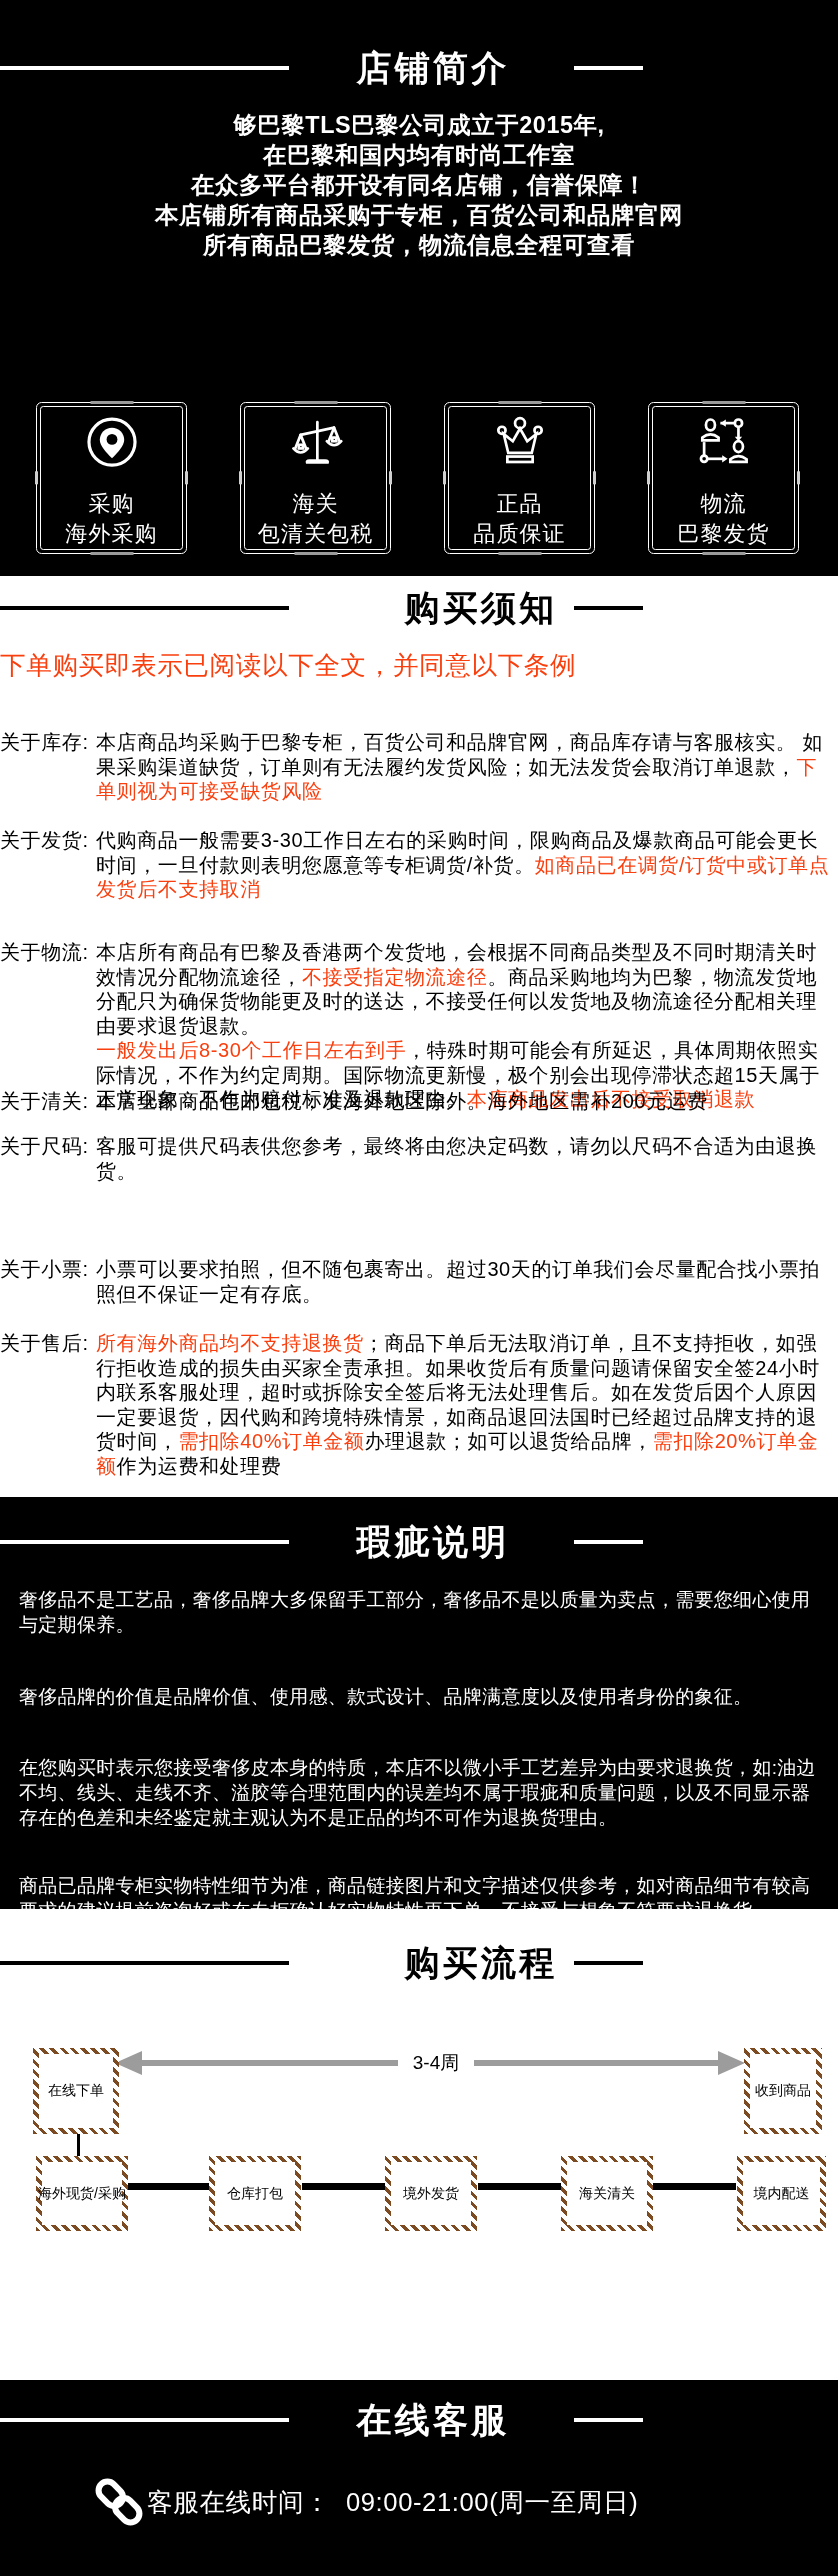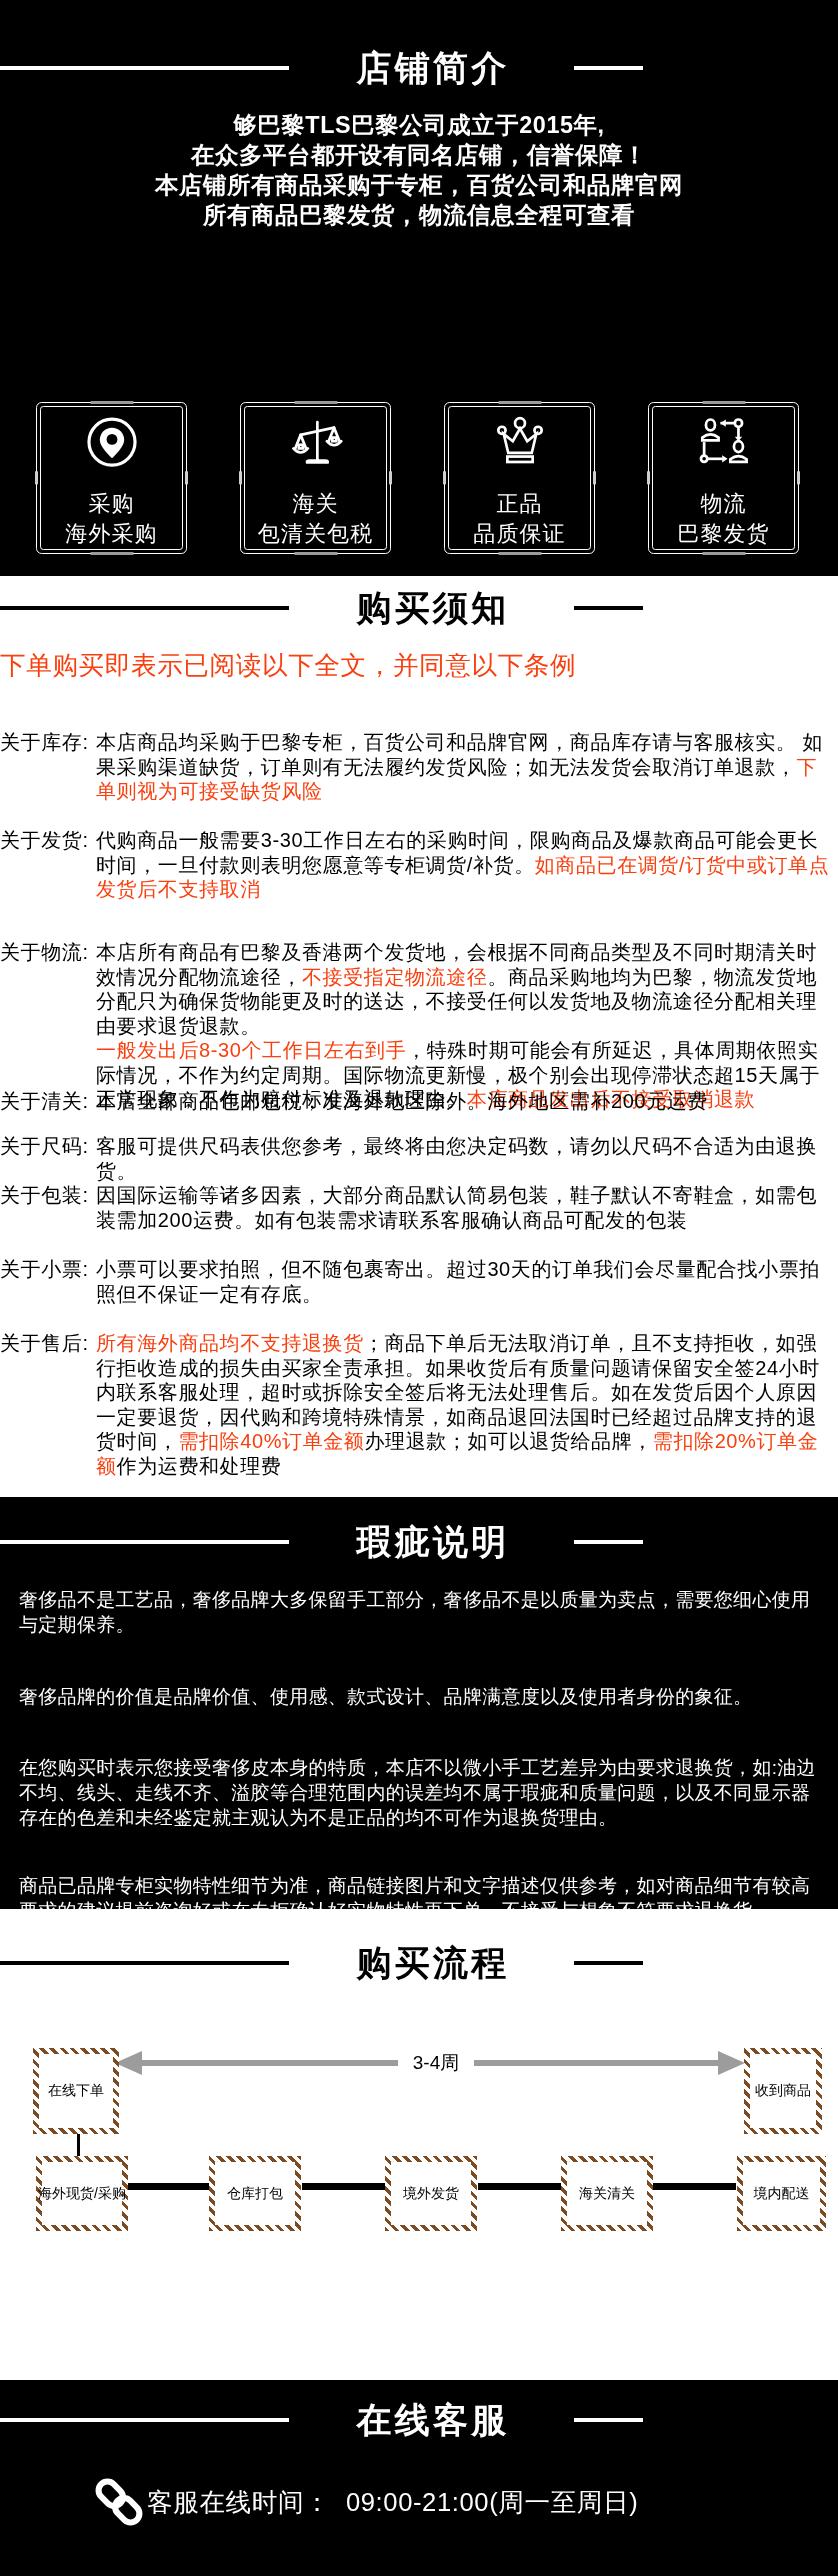--- a/index.html
+++ b/index.html
@@ -20,21 +20,21 @@
   .sec-title { position:absolute; left:0; width:100%; height:0; }
   .sec-title .t-txt {
     position:absolute; left:433px; top:0; transform:translate(-50%,-50%);
     font-size:35px; font-weight:bold; letter-spacing:3.3px; white-space:nowrap;
   }
   .sec-title .rule { position:absolute; top:-1.7px; height:3.3px; }
   .sec-title .rule-l { left:0; width:289px; }
   .sec-title .rule-r { left:574px; width:69px; }
   .on-dark .t-txt { color:#fff; }
   .on-dark .rule  { background:#fff; }
-  .on-light .t-txt { color:#000; }
+  .on-light .t-txt { color:#000;margin-left:48px; }
   .on-light .rule  { background:#000; }
 
   
   .intro-lines {
     position:absolute; top:110px; left:0; width:100%;
     text-align:center; color:#fff; font-size:23.4px; font-weight:bold;
     line-height:30px; letter-spacing:0.6px;
   }
   .badges { position:absolute; top:398px; left:32px; display:flex; gap:45px; }
   .badge { position:relative; width:159px; height:160px; }
@@ -114,20 +114,21 @@
 <div class="page">
 
   <section class="sec sec-intro">
     <div class="sec-title on-dark" style="top:68px">
       <div class="rule rule-l"></div>
       <div class="t-txt">店铺简介</div>
       <div class="rule rule-r"></div>
     </div>
     <div class="intro-lines">
       <div>够巴黎TLS巴黎公司成立于2015年,</div>
+      <div>在巴黎和国内均有时尚工作室</div>
       <div>在众多平台都开设有同名店铺，信誉保障！</div>
       <div>本店铺所有商品采购于专柜，百货公司和品牌官网</div>
       <div>所有商品巴黎发货，物流信息全程可查看</div>
     </div>
 
     <div class="badges">
 
       <div class="badge">
         <div class="badge-frame"></div>
         <div class="badge-frame2"></div>
@@ -255,24 +256,20 @@
       <div class="notice-content"><span>本店所有商品有巴黎及香港两个发货地，会根据不同商品类型及不同时期清关时效情况分配物流途径，</span><span class="red">不接受指定物流途径</span><span>。商品采购地均为巴黎，物流发货地分配只为确保货物能更及时的送达，不接受任何以发货地及物流途径分配相关理由要求退货退款。</span><br><span class="red">一般发出后8-30个工作日左右到手</span><span>，特殊时期可能会有所延迟，具体周期依照实际情况，不作为约定周期。国际物流更新慢，极个别会出现停滞状态超15天属于正常现象，不作为赔付标准及退款理由。</span><span class="red">本店商品发出后不接受取消退款</span></div>
     </div>
     <div class="notice-item" style="top:513px">
       <div class="notice-label">关于清关:</div>
       <div class="notice-content"><span>本店全部商品包邮包税；发海外地区除外。海外地区需补200元运费</span></div>
     </div>
     <div class="notice-item" style="top:558px">
       <div class="notice-label">关于尺码:</div>
       <div class="notice-content"><span>客服可提供尺码表供您参考，最终将由您决定码数，请勿以尺码不合适为由退换货。</span></div>
     </div>
-    <div class="notice-item" style="top:607px">
-      <div class="notice-label">关于包装:</div>
-      <div class="notice-content"><span>因国际运输等诸多因素，大部分商品默认简易包装，鞋子默认不寄鞋盒，如需包装需加200运费。如有包装需求请联系客服确认商品可配发的包装</span></div>
-    </div>
     <div class="notice-item" style="top:681px">
       <div class="notice-label">关于小票:</div>
       <div class="notice-content"><span>小票可以要求拍照，但不随包裹寄出。超过30天的订单我们会尽量配合找小票拍照但不保证一定有存底。</span></div>
     </div>
     <div class="notice-item" style="top:755px">
       <div class="notice-label">关于售后:</div>
       <div class="notice-content"><span class="red">所有海外商品均不支持退换货</span><span>；商品下单后无法取消订单，且不支持拒收，如强行拒收造成的损失由买家全责承担。如果收货后有质量问题请保留安全签24小时内联系客服处理，超时或拆除安全签后将无法处理售后。如在发货后因个人原因一定要退货，因代购和跨境特殊情景，如商品退回法国时已经超过品牌支持的退货时间，</span><span class="red">需扣除40%订单金额</span><span>办理退款；如可以退货给品牌，</span><span class="red">需扣除20%订单金额</span><span>作为运费和处理费</span></div>
     </div>
   </section>
 

